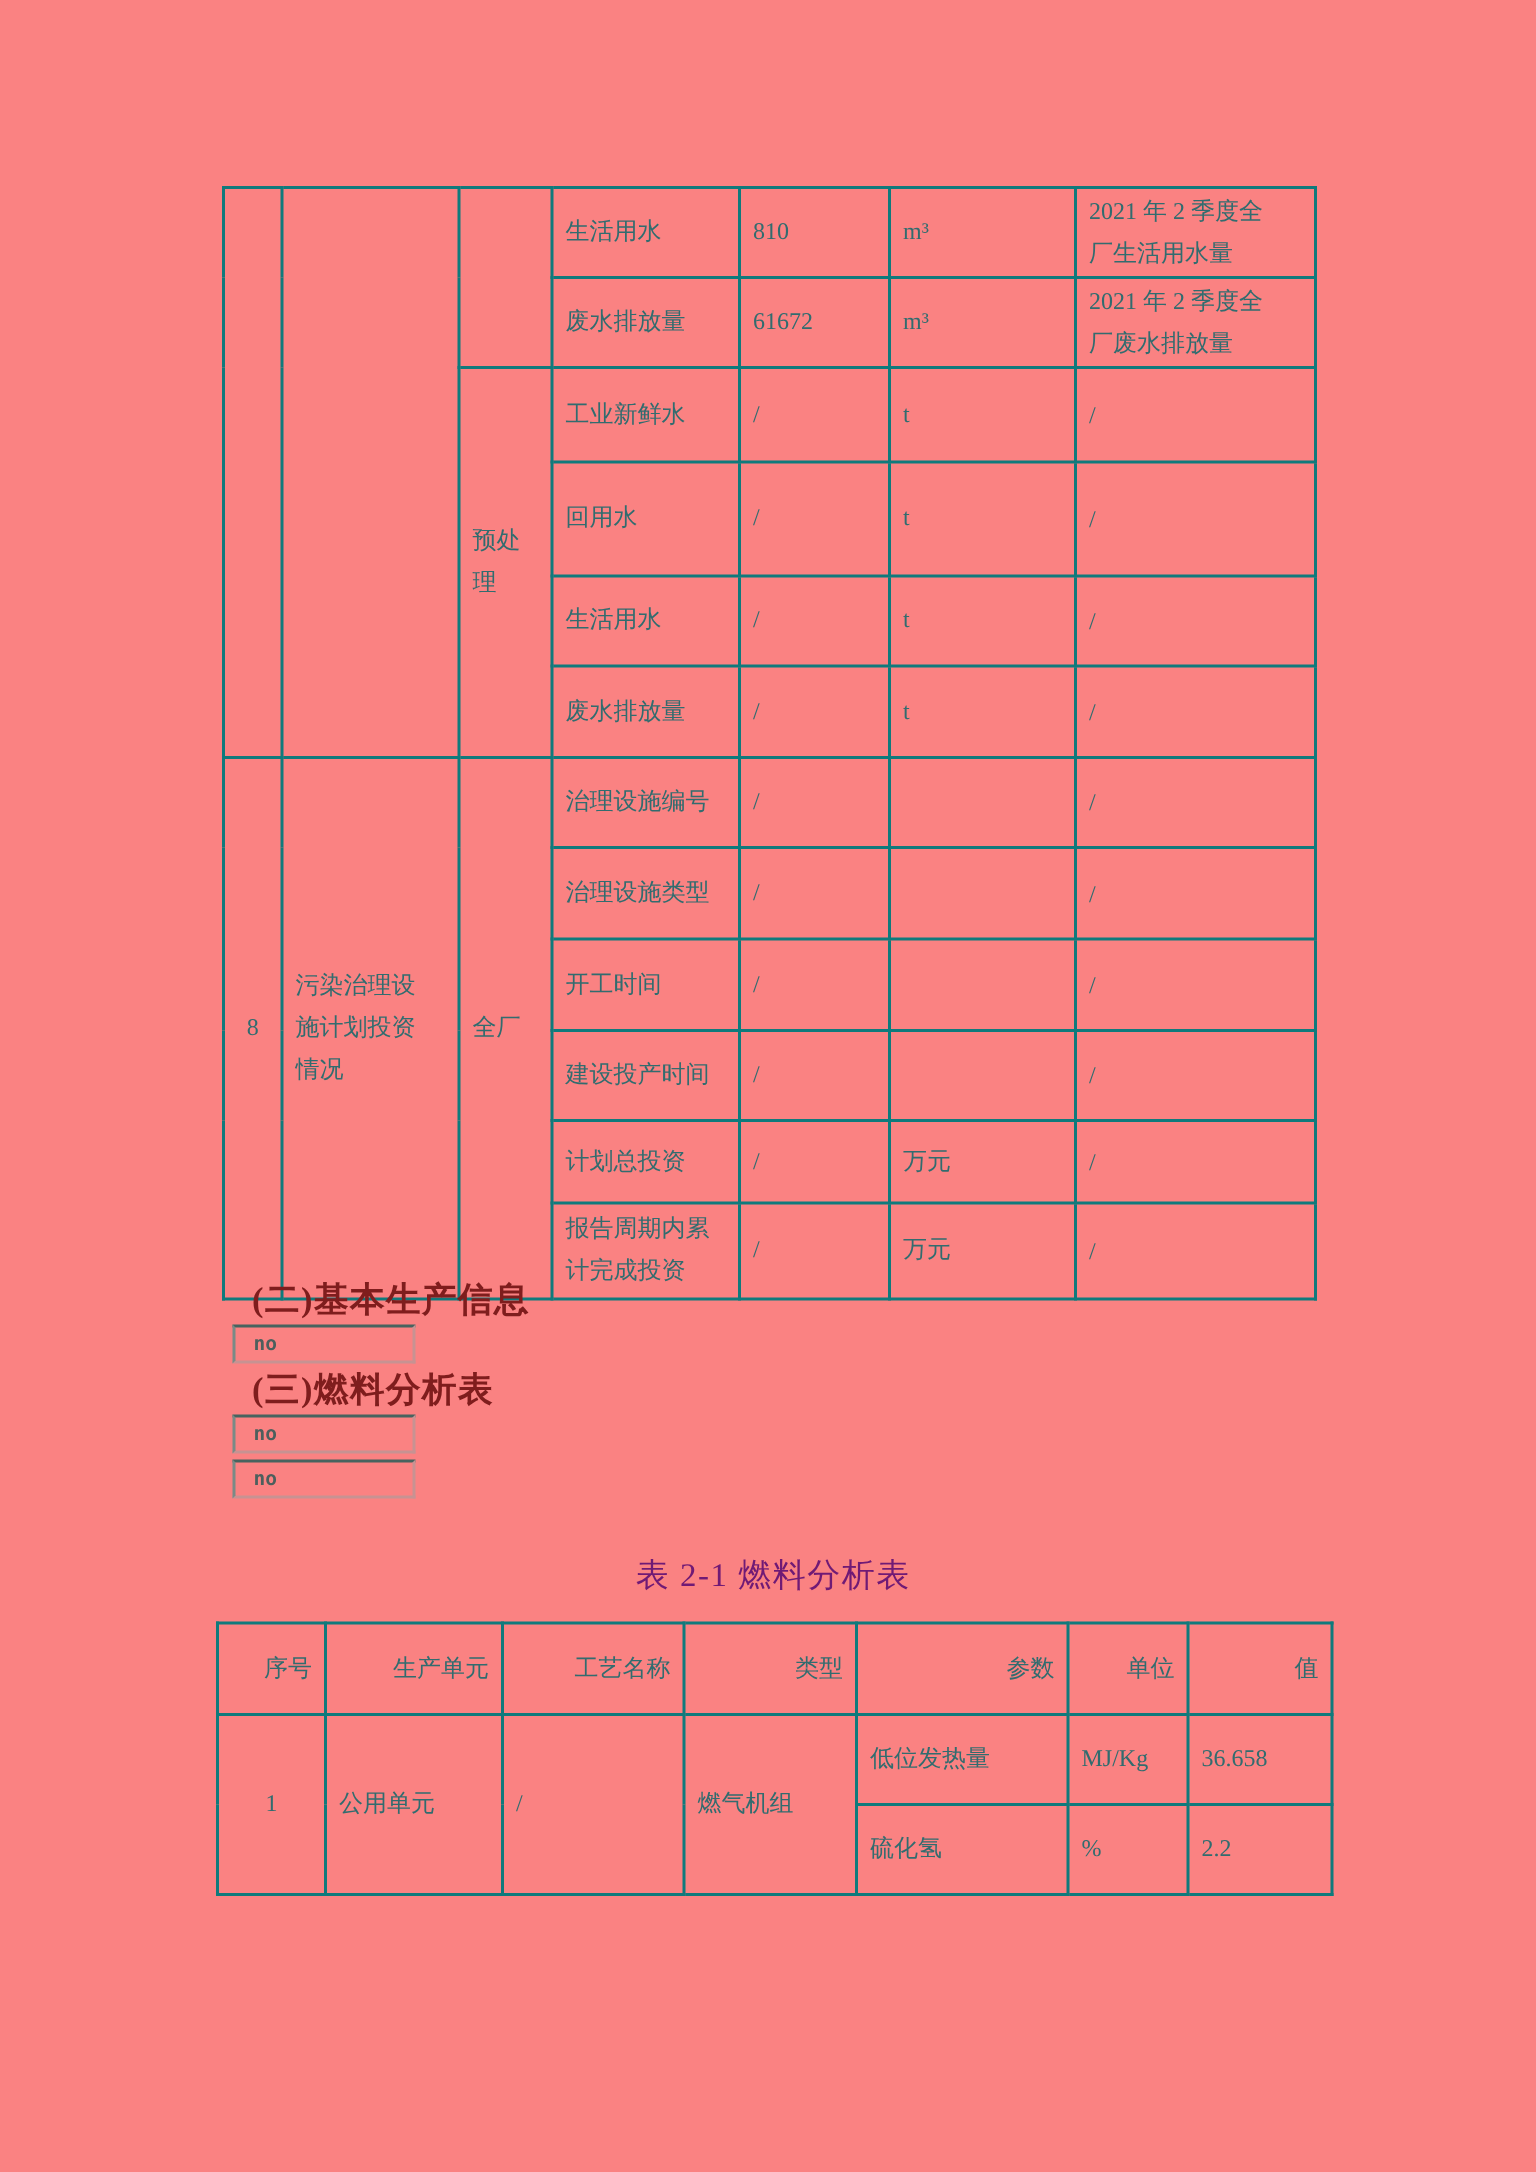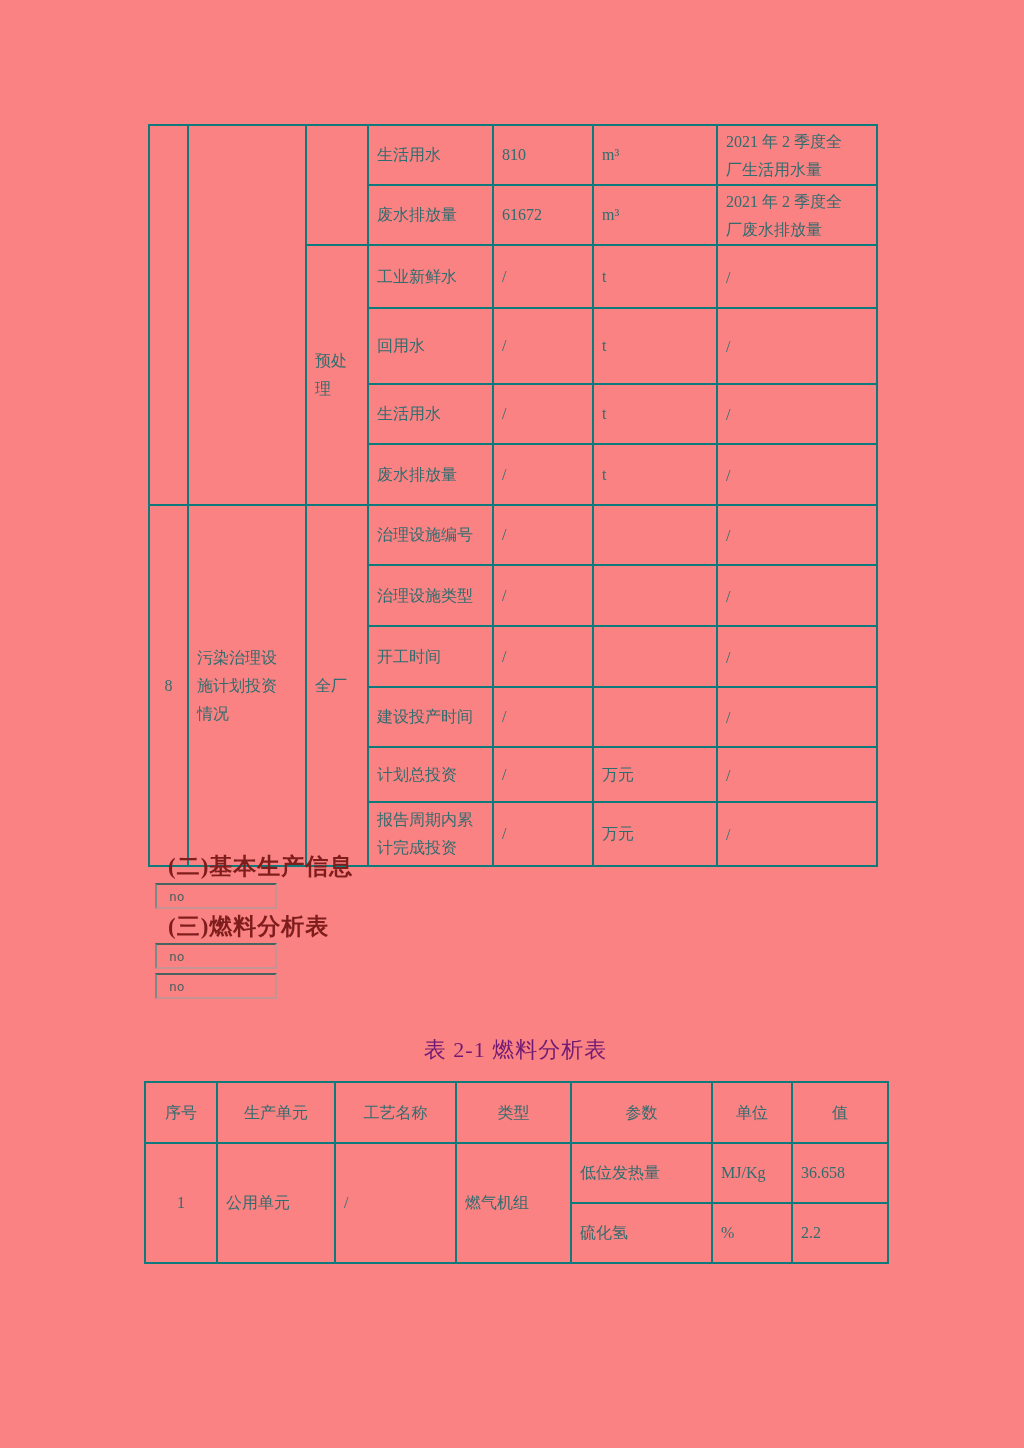--- a/index.html
+++ b/index.html
@@ -45,34 +45,34 @@
   
   .no-box{
     position:absolute;left:155px;width:122px;height:26px;
     border-top:2px solid #47635f;
     border-left:2px solid #7a8a86;
     border-right:2px solid #c79292;
     border-bottom:2px solid #c79292;
     display:flex;align-items:center;
     padding-left:12px;box-sizing:border-box;
     font-family:"DejaVu Sans Mono","Liberation Mono",monospace;
-    font-size:13px;color:#4c5f5d;
+    font-size:13px;color:#4c5f5d;font-weight:bold;
   }
   #nobox1{top:883px;}
   #nobox2{top:943px;}
   #nobox3{top:973px;}
 
   
   #t2caption{
     position:absolute;left:144px;top:1035px;width:743px;
     text-align:center;font-size:22px;color:#701a75;
     letter-spacing:1px;
   }
   #t2{left:144px;top:1081px;width:743px;}
-  #t2 th{text-align:center;}
+  #t2 th{text-align:right;}
   #t2 .seq{text-align:center;}
 </style>
 </head>
 <body>
 
 <div class="page">
 
   <table id="t1">
     <colgroup>
       <col style="width:39px">

